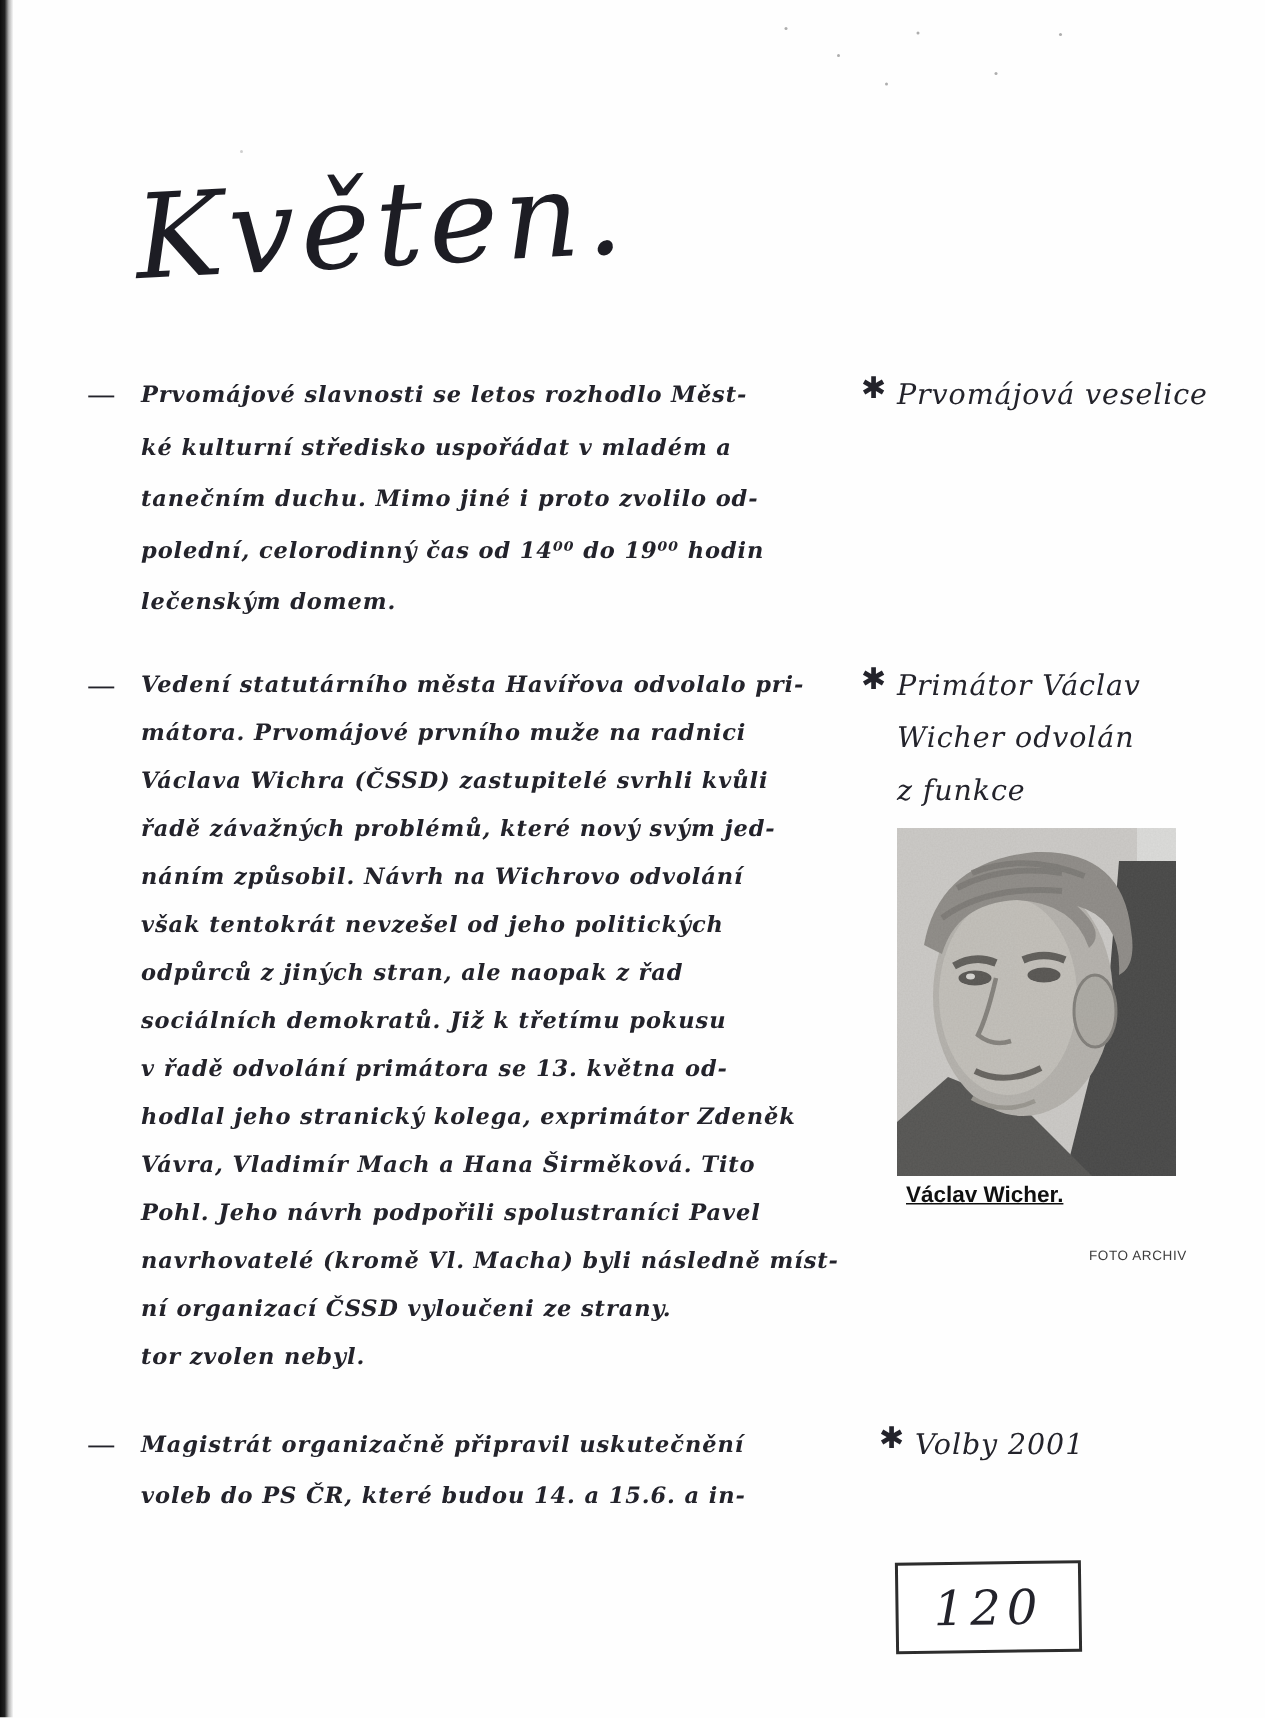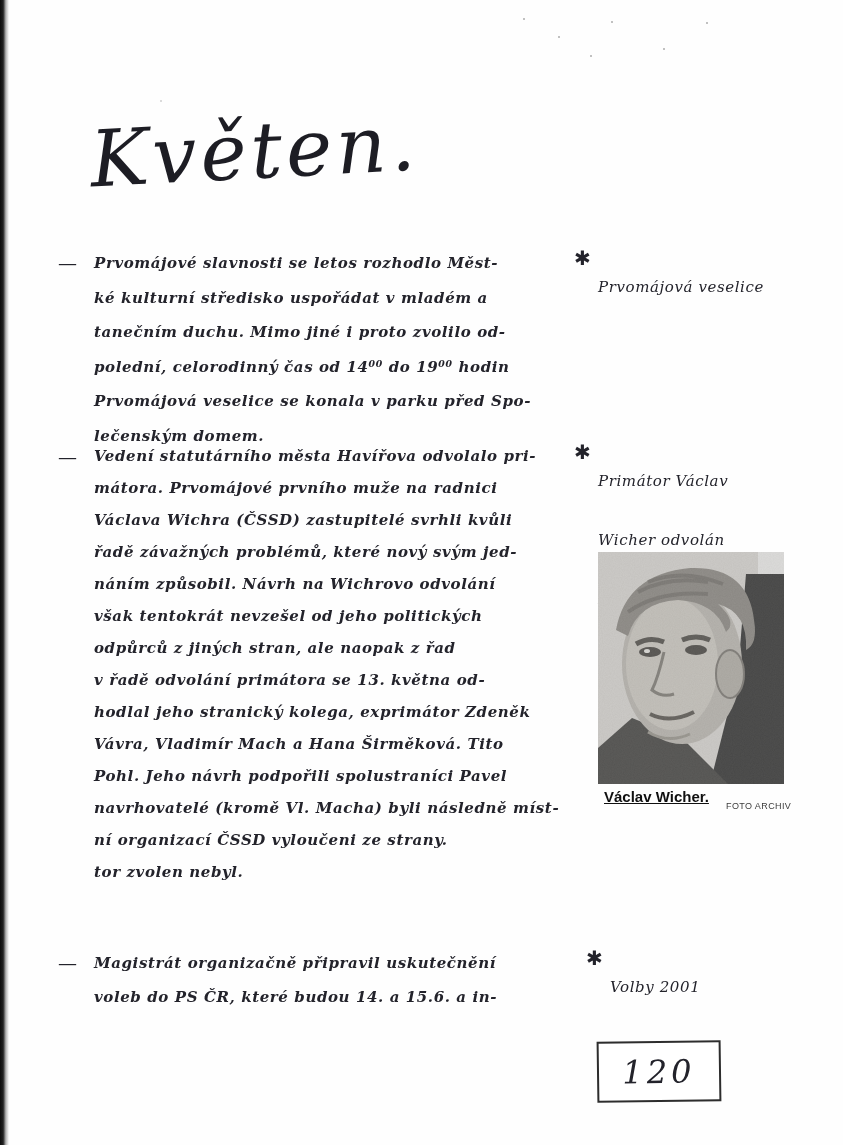--- a/index.html
+++ b/index.html
@@ -24,37 +24,37 @@
   .entry{position:absolute;left:94px;}
   .entry .line{white-space:nowrap;font-size:15px;font-weight:bold;}
   .e1 .line{line-height:34.5px;}
   .e2 .line{line-height:32px;}
   .e3 .line{line-height:34px;}
   .dash{
     position:absolute;left:-36px;top:6px;font-size:19px;color:#23232b;
     font-style:normal;
   }
   .margin-note{position:absolute;left:598px;}
-  .margin-note .line{white-space:nowrap;font-size:15px;line-height:35px;margin-top:24px;}
+  .margin-note .line{white-space:nowrap;font-size:19px;line-height:35px;}
   .asterisk{
     position:absolute;left:-24px;top:0;font-size:20px;color:#23232b;font-style:normal;
   }
   
   .photo{
     position:absolute;left:598px;top:552px;width:186px;height:232px;
     background:#dcdad6;overflow:hidden;
   }
   .photo svg{display:block;}
   .photo-caption{
     position:absolute;left:604px;top:788px;
     font-family:"Liberation Sans", sans-serif;font-weight:bold;
     font-size:15px;color:#101010;font-style:normal;text-decoration:underline;
   }
   .photo-credit{
-    position:absolute;left:726px;top:801px;
+    position:absolute;left:726px;top:832px;
     font-family:"Liberation Sans", sans-serif;
     font-size:9px;color:#3c3c3c;letter-spacing:.4px;font-style:normal;
   }
   
   .page-box{
     position:absolute;left:597px;top:1041px;width:120px;height:57px;
     border:2px solid #2d2d2d;transform:rotate(-0.8deg);
     display:flex;align-items:center;justify-content:center;
     background:#fff;
   }
@@ -75,33 +75,33 @@
 </div>
 
 <div class="title hand">Květen.</div>
 
 <div class="entry e1 hand" style="top:246px;">
   <span class="dash">—</span>
   <div class="line">Prvomájové slavnosti se letos rozhodlo Měst-</div>
   <div class="line">ké kulturní středisko uspořádat v mladém a</div>
   <div class="line">tanečním duchu. Mimo jiné i proto zvolilo od-</div>
   <div class="line">polední, celorodinný čas od 14⁰⁰ do 19⁰⁰ hodin</div>
-  <div class="line">Prvomájová veselice se konala v parku před Spo-</div>
   <div class="line">lečenským domem.</div>
 </div>
 
 <div class="entry e2 hand" style="top:440px;">
   <span class="dash">—</span>
   <div class="line">Vedení statutárního města Havířova odvolalo pri-</div>
   <div class="line">mátora. Prvomájové prvního muže na radnici</div>
   <div class="line">Václava Wichra (ČSSD) zastupitelé svrhli kvůli</div>
   <div class="line">řadě závažných problémů, které nový svým jed-</div>
   <div class="line">náním způsobil. Návrh na Wichrovo odvolání</div>
   <div class="line">však tentokrát nevzešel od jeho politických</div>
   <div class="line">odpůrců z jiných stran, ale naopak z řad</div>
+  <div class="line">sociálních demokratů. Již k třetímu pokusu</div>
   <div class="line">v řadě odvolání primátora se 13. května od-</div>
   <div class="line">hodlal jeho stranický kolega, exprimátor Zdeněk</div>
   <div class="line">Vávra, Vladimír Mach a Hana Širměková. Tito</div>
   <div class="line">Pohl. Jeho návrh podpořili spolustraníci Pavel</div>
   <div class="line">navrhovatelé (kromě Vl. Macha) byli následně míst-</div>
   <div class="line">ní organizací ČSSD vyloučeni ze strany.</div>
   <div class="line">tor zvolen nebyl.</div>
 </div>
 
 <div class="entry e3 hand" style="top:946px;">

